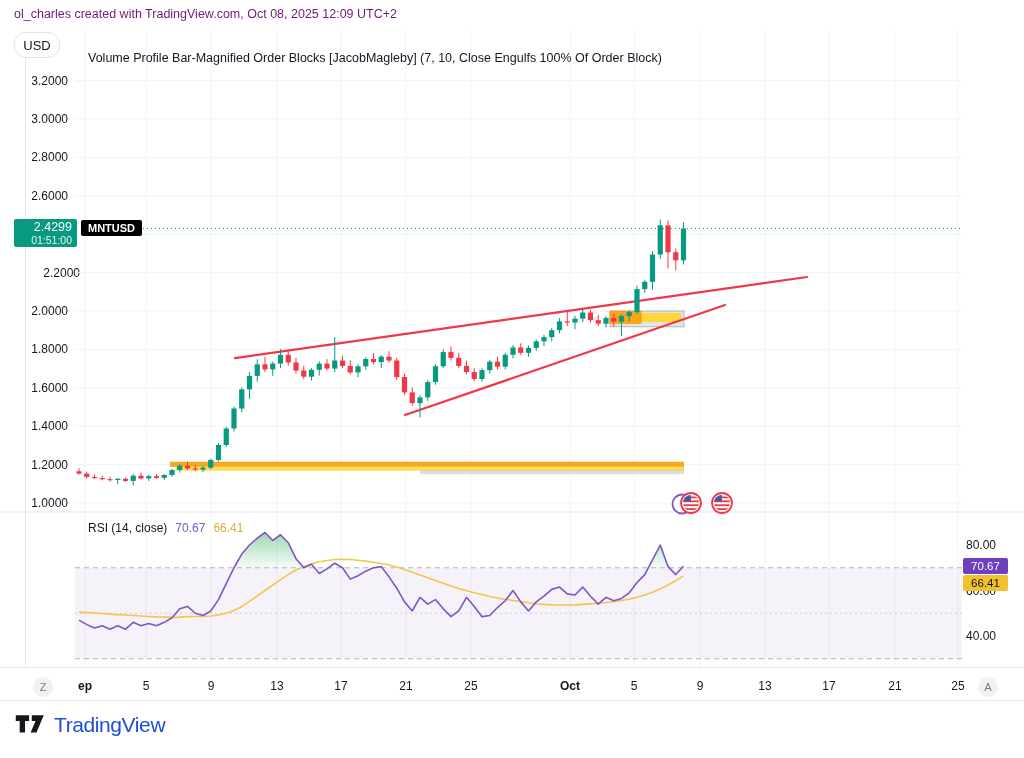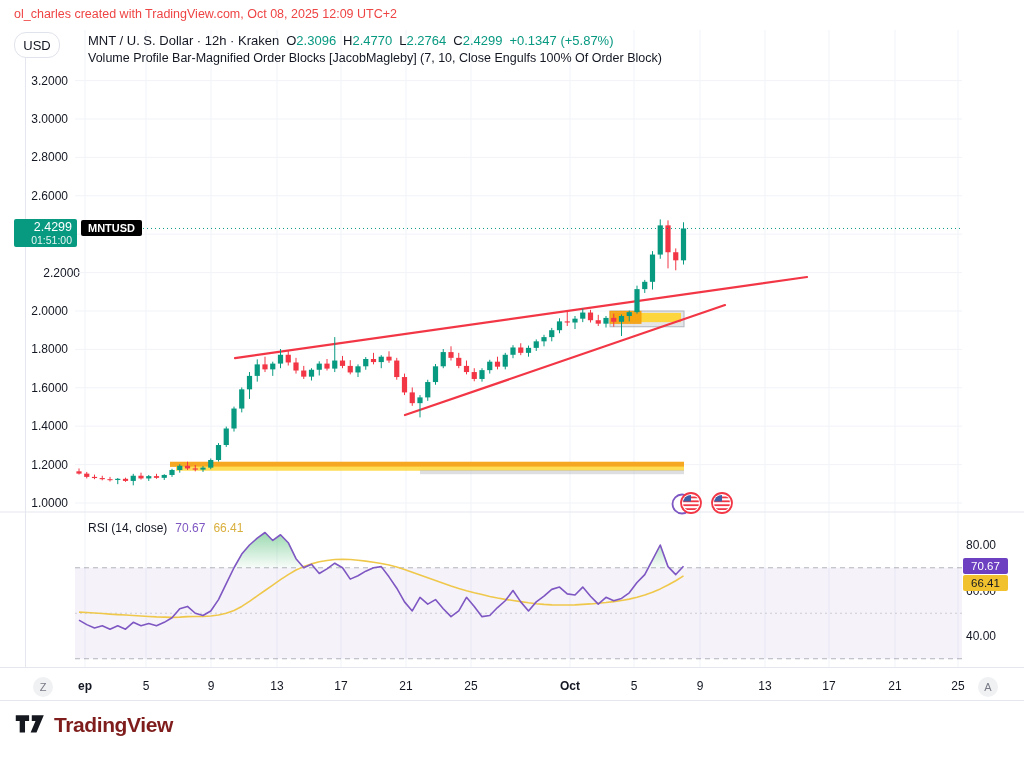--- a/index.html
+++ b/index.html
@@ -1,19 +1,19 @@
 <!DOCTYPE html>
 <html><head>
 <meta charset="utf-8">
 <style>
   html,body{margin:0;padding:0;background:#fff;}
   #stage{position:relative;width:1024px;height:758px;background:#ffffff;overflow:hidden;
          font-family:"Liberation Sans",sans-serif;color:#131722;}
   .abs{position:absolute;}
-  #credit{left:14px;top:7px;font-size:12.5px;color:#ef4444;text-align:center;}
+  #credit{left:14px;top:7px;font-size:12.5px;color:#701a75;text-align:center;}
   #usd-box{left:14px;top:32px;width:44px;height:24px;border:1px solid #E0E3EB;border-radius:12px;
            display:flex;align-items:center;justify-content:center;font-size:13px;color:#131722;background:#fff;z-index:3;}
   #legend1{left:88px;top:33px;font-size:13px;z-index:3;white-space:nowrap;}
   #legend2{left:88px;top:51px;font-size:12.5px;z-index:3;white-space:nowrap;color:#131722;}
   .ohlc-l{color:#131722;margin-left:7px;}
   .ohlc-v{color:#089981;}
   #chart-svg{left:0;top:0;z-index:1;}
   .tick-label{position:absolute;font-size:12px;color:#131722;}
   #price-labels .tick-label{width:68px;text-align:right;}
   #rsi-legend{left:88px;top:521px;font-size:12px;z-index:3;white-space:nowrap;}
@@ -27,35 +27,33 @@
                 font-size:11px;font-weight:bold;line-height:16px;padding:0 7px;z-index:4;}
   .rsi-badge{position:absolute;left:963px;width:45px;height:16px;border-radius:2px;font-size:11.5px;
              line-height:16px;text-align:center;z-index:4;}
   #rsi-badge-line{top:558px;background:#6C40C0;color:#fff;}
   #rsi-badge-ma{top:575px;background:#F2C12E;color:#131722;}
   #time-labels .tick-label{transform:translateX(-50%);top:679px;}
   .chip{position:absolute;top:677px;width:20px;height:20px;border-radius:50%;background:#F0F1F3;
         color:#787B86;font-size:11px;display:flex;align-items:center;justify-content:center;transform:translateX(-50%);}
   .bold{font-weight:bold;}
   #footer{left:14px;top:712px;display:flex;align-items:center;gap:8px;z-index:3;}
-  #footer .brand{font-size:21px;font-weight:700;letter-spacing:-0.4px;color:#7f1d1d;}
+  #footer .brand{font-size:21px;font-weight:400;letter-spacing:-0.4px;color:#1d4ed8;}
 </style>
 </head>
 <body>
 
 <div id="stage">
 
   <div id="credit" class="abs">ol_charles created with TradingView.com, Oct 08, 2025 12:09 UTC+2</div>
 
   <div id="usd-box" class="abs">
     <span>USD</span>
   </div>
 
-  <div id="legend1" class="abs"><span>MNT / U. S. Dollar · 12h · Kraken</span><span class="ohlc-l">O</span><span class="ohlc-v">2.3096</span><span class="ohlc-l">H</span><span class="ohlc-v">2.4770</span><span class="ohlc-l">L</span><span class="ohlc-v">2.2764</span><span class="ohlc-l">C</span><span class="ohlc-v">2.4299</span><span class="ohlc-v ohlc-l">+0.1347 (+5.87%)</span>
-  </div>
 
   <div id="legend2" class="abs">Volume Profile Bar-Magnified Order Blocks [JacobMagleby] (7, 10, Close Engulfs 100% Of Order Block)</div>
 
   <svg id="chart-svg" class="abs" width="1024" height="758">
       <defs>
         <linearGradient id="gFill" x1="0" y1="0" x2="0" y2="1">
           <stop offset="0%" stop-color="rgba(34,171,80,0.45)"></stop>
           <stop offset="100%" stop-color="rgba(34,171,80,0.03)"></stop>
         </linearGradient>
         <clipPath id="flagclip0">

